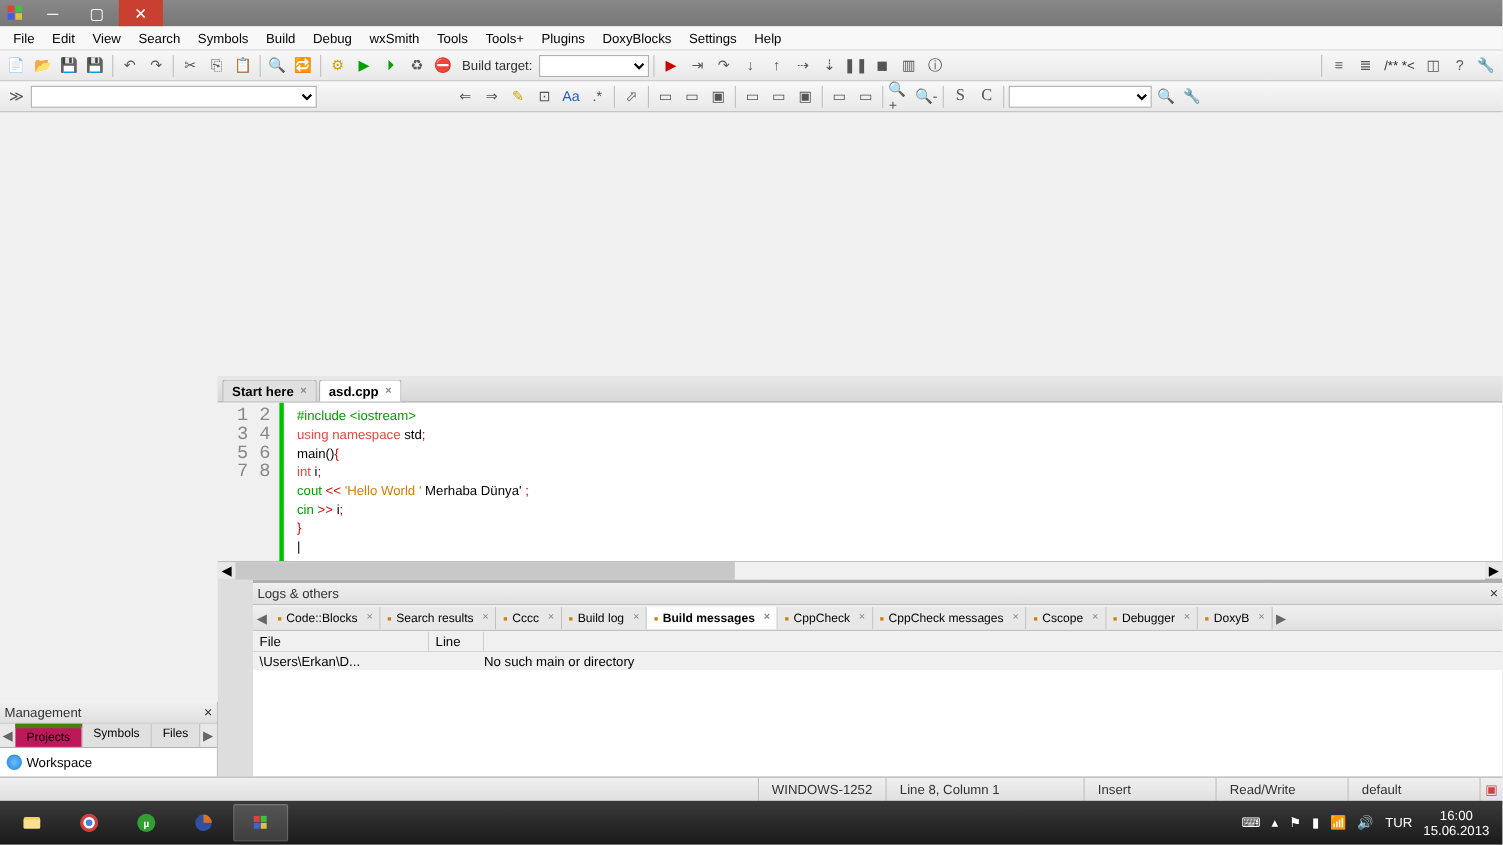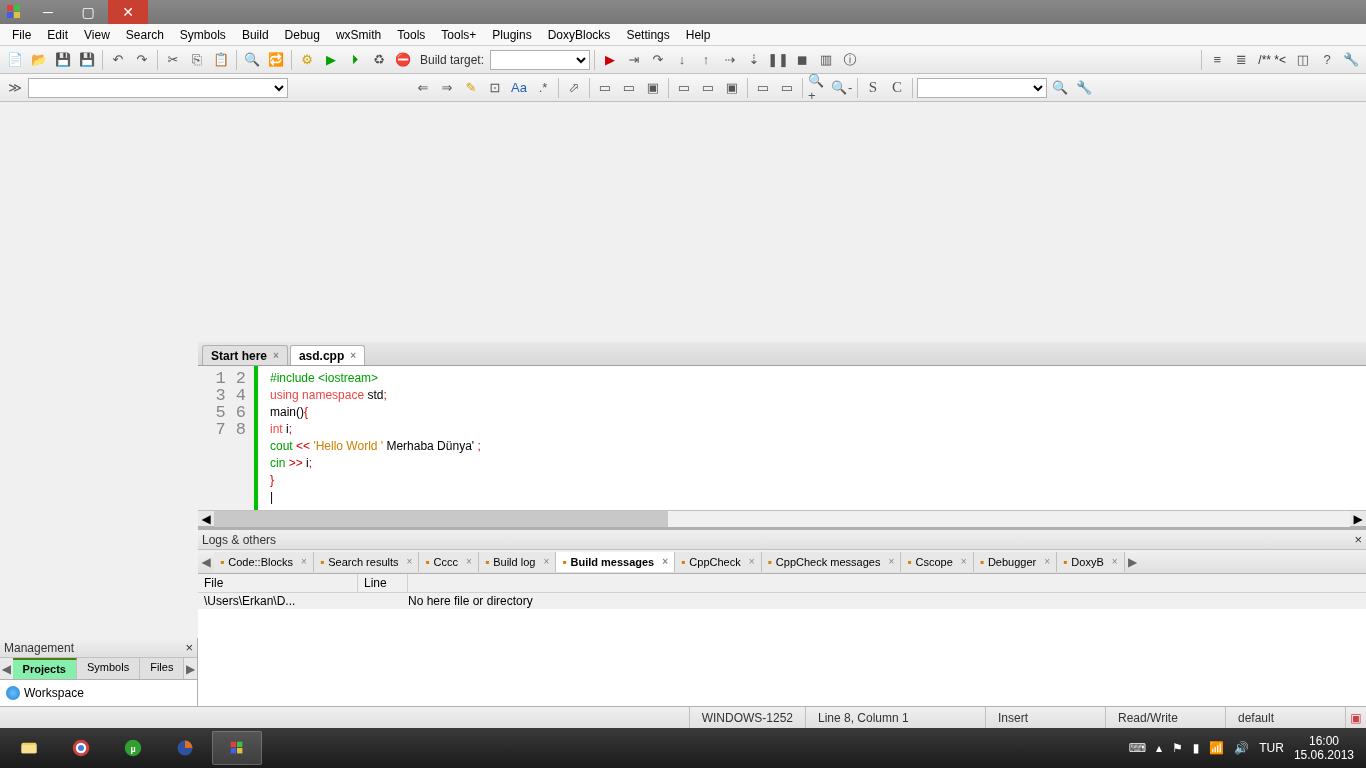--- a/index.html
+++ b/index.html
@@ -20,41 +20,41 @@
 .tb-combo { height:20px; border:1px solid #b0b0b0; background:#fff; min-width:100px; }
 .tb-combo.wide { min-width:260px; }
 .tb-spacer { flex:1; }
 .main { flex:1; display:flex; overflow:hidden;align-items:flex-end; }
 .mgmt { width:198px; background:#f4f4f4; border-right:1px solid #b0b0b0; display:flex; flex-direction:column; }
 .panel-hdr { height:20px; background:linear-gradient(#f0f0f0,#e0e0e0); border-bottom:1px solid #c0c0c0; display:flex; align-items:center; padding:0 4px; font-size:11px; color:#333; }
 .panel-hdr .x { margin-left:auto; font-size:13px; cursor:pointer; }
 .mgmt-tabs { height:22px; display:flex; border-bottom:1px solid #b0b0b0; background:#e8e8e8; }
 .mgmt-tabs .arrow { width:14px; display:flex; align-items:center; justify-content:center; color:#666; }
 .mgmt-tab { padding:3px 10px; border-right:1px solid #c0c0c0; background:#e0e0e0; font-size:11px; }
-.mgmt-tab.active { background:#86efac; font-weight:bold; border-top:2px solid #4d7c0f; }
+.mgmt-tab.active { background:#be185d; font-weight:normal; border-top:4px solid #4d7c0f; }
 .mgmt-body { flex:1; background:#fff; padding:4px; font-size:11px; }
 .ws-item { display:flex; align-items:center; gap:4px; padding:2px; }
 .ws-icon { width:14px; height:14px; border-radius:50%; background:radial-gradient(#6ac0ff,#2080d0); }
 .center { flex:1; display:flex; flex-direction:column; background:#ddd; }
 .ed-tabs { height:24px; display:flex; align-items:flex-end; background:linear-gradient(#e8e8e8,#d8d8d8); padding:0 4px; border-bottom:1px solid #a0a0a0; }
 .ed-tab { height:20px; padding:2px 8px; background:#e0e0e0; border:1px solid #b0b0b0; border-bottom:none; border-radius:3px 3px 0 0; margin-right:2px; display:flex; align-items:center; gap:6px; font-size:11px;font-weight:bold; }
 .ed-tab.active { background:#fff; font-weight:bold; }
 .ed-tab .tx { font-size:10px; color:#888; }
 .editor { flex:1; background:#fff; display:flex; overflow:hidden; }
 .gutter { width:60px; background:#f0f0f0; border-right:4px solid #00c000; text-align:right; padding:4px 8px 4px 4px; font-family:"Courier New",monospace; font-size:17px; color:#888; line-height:17px; }
 .code { flex:1; padding:4px 12px; font-family:"Courier New",monospace; font-size:13px; line-height:17px; white-space:pre; color:#000; }
 .kw-g { color:#00a000; }
 .kw-b { color:#ef4444; }
 .str { color:#d08000; }
 .pp { color:#00a000; }
 .op { color:#d00000; }
 .hscroll { height:16px; background:#e8e8e8; border-top:1px solid #c0c0c0; display:flex; align-items:center; }
 .hscroll .track { flex:1; height:16px; background:#f0f0f0; position:relative; }
 .hscroll .thumb { position:absolute; left:0; width:40%; height:100%; background:#c8c8c8; }
-.logs { height:180px; border-top:4px solid #b0b0b0; display:flex; flex-direction:column; background:#f4f4f4; }
+.logs { height:180px; border-top:4px solid #b0b0b0; display:flex; flex-direction:column; background:#f4f4f4;margin-left:32px; }
 .logs-tabs { height:24px; display:flex; align-items:center; background:linear-gradient(#f0f0f0,#e0e0e0); border-bottom:1px solid #b0b0b0; overflow:hidden; }
 .logs-tabs .arrow { width:16px; text-align:center; color:#666; }
 .log-tab { padding:3px 6px; border-right:1px solid #c0c0c0; display:flex; align-items:center; gap:4px; font-size:11px; background:#e8e8e8; white-space:nowrap; }
 .log-tab.active { background:#fff; font-weight:bold; }
 .log-tab .tx { font-size:10px; color:#888; margin-left:4px; }
 .log-body { flex:1; background:#fff; padding:0; font-family:"Courier New",monospace; font-size:12px; overflow:auto; }
 .log-hdr { display:flex; background:#f0f0f0; border-bottom:1px solid #d0d0d0; font-family:"Segoe UI"; }
 .log-hdr span { padding:2px 6px; border-right:1px solid #d0d0d0; }
 .log-row { display:flex; padding:1px 0; }
 .log-row.hl { background:#f0f0f0; }
@@ -269,21 +269,21 @@
         </div>
       <div class="log-body">
         <div class="log-hdr">
           <span style="width:160px">File</span>
           <span style="width:50px">Line</span>
         </div>
         <div id="logrows">
             <div class="log-row hl">
               <span class="c1">\Users\Erkan\D...</span>
               <span class="c2"></span>
-              <span class="c3">No here file or directory</span>
+              <span class="c3">No such main or directory</span>
             </div>
             <div class="log-row">
               <span class="c1"></span>
               <span class="c2"></span>
             </div>
           </div>
       </div>
     </div>
   </div>
 </div>

